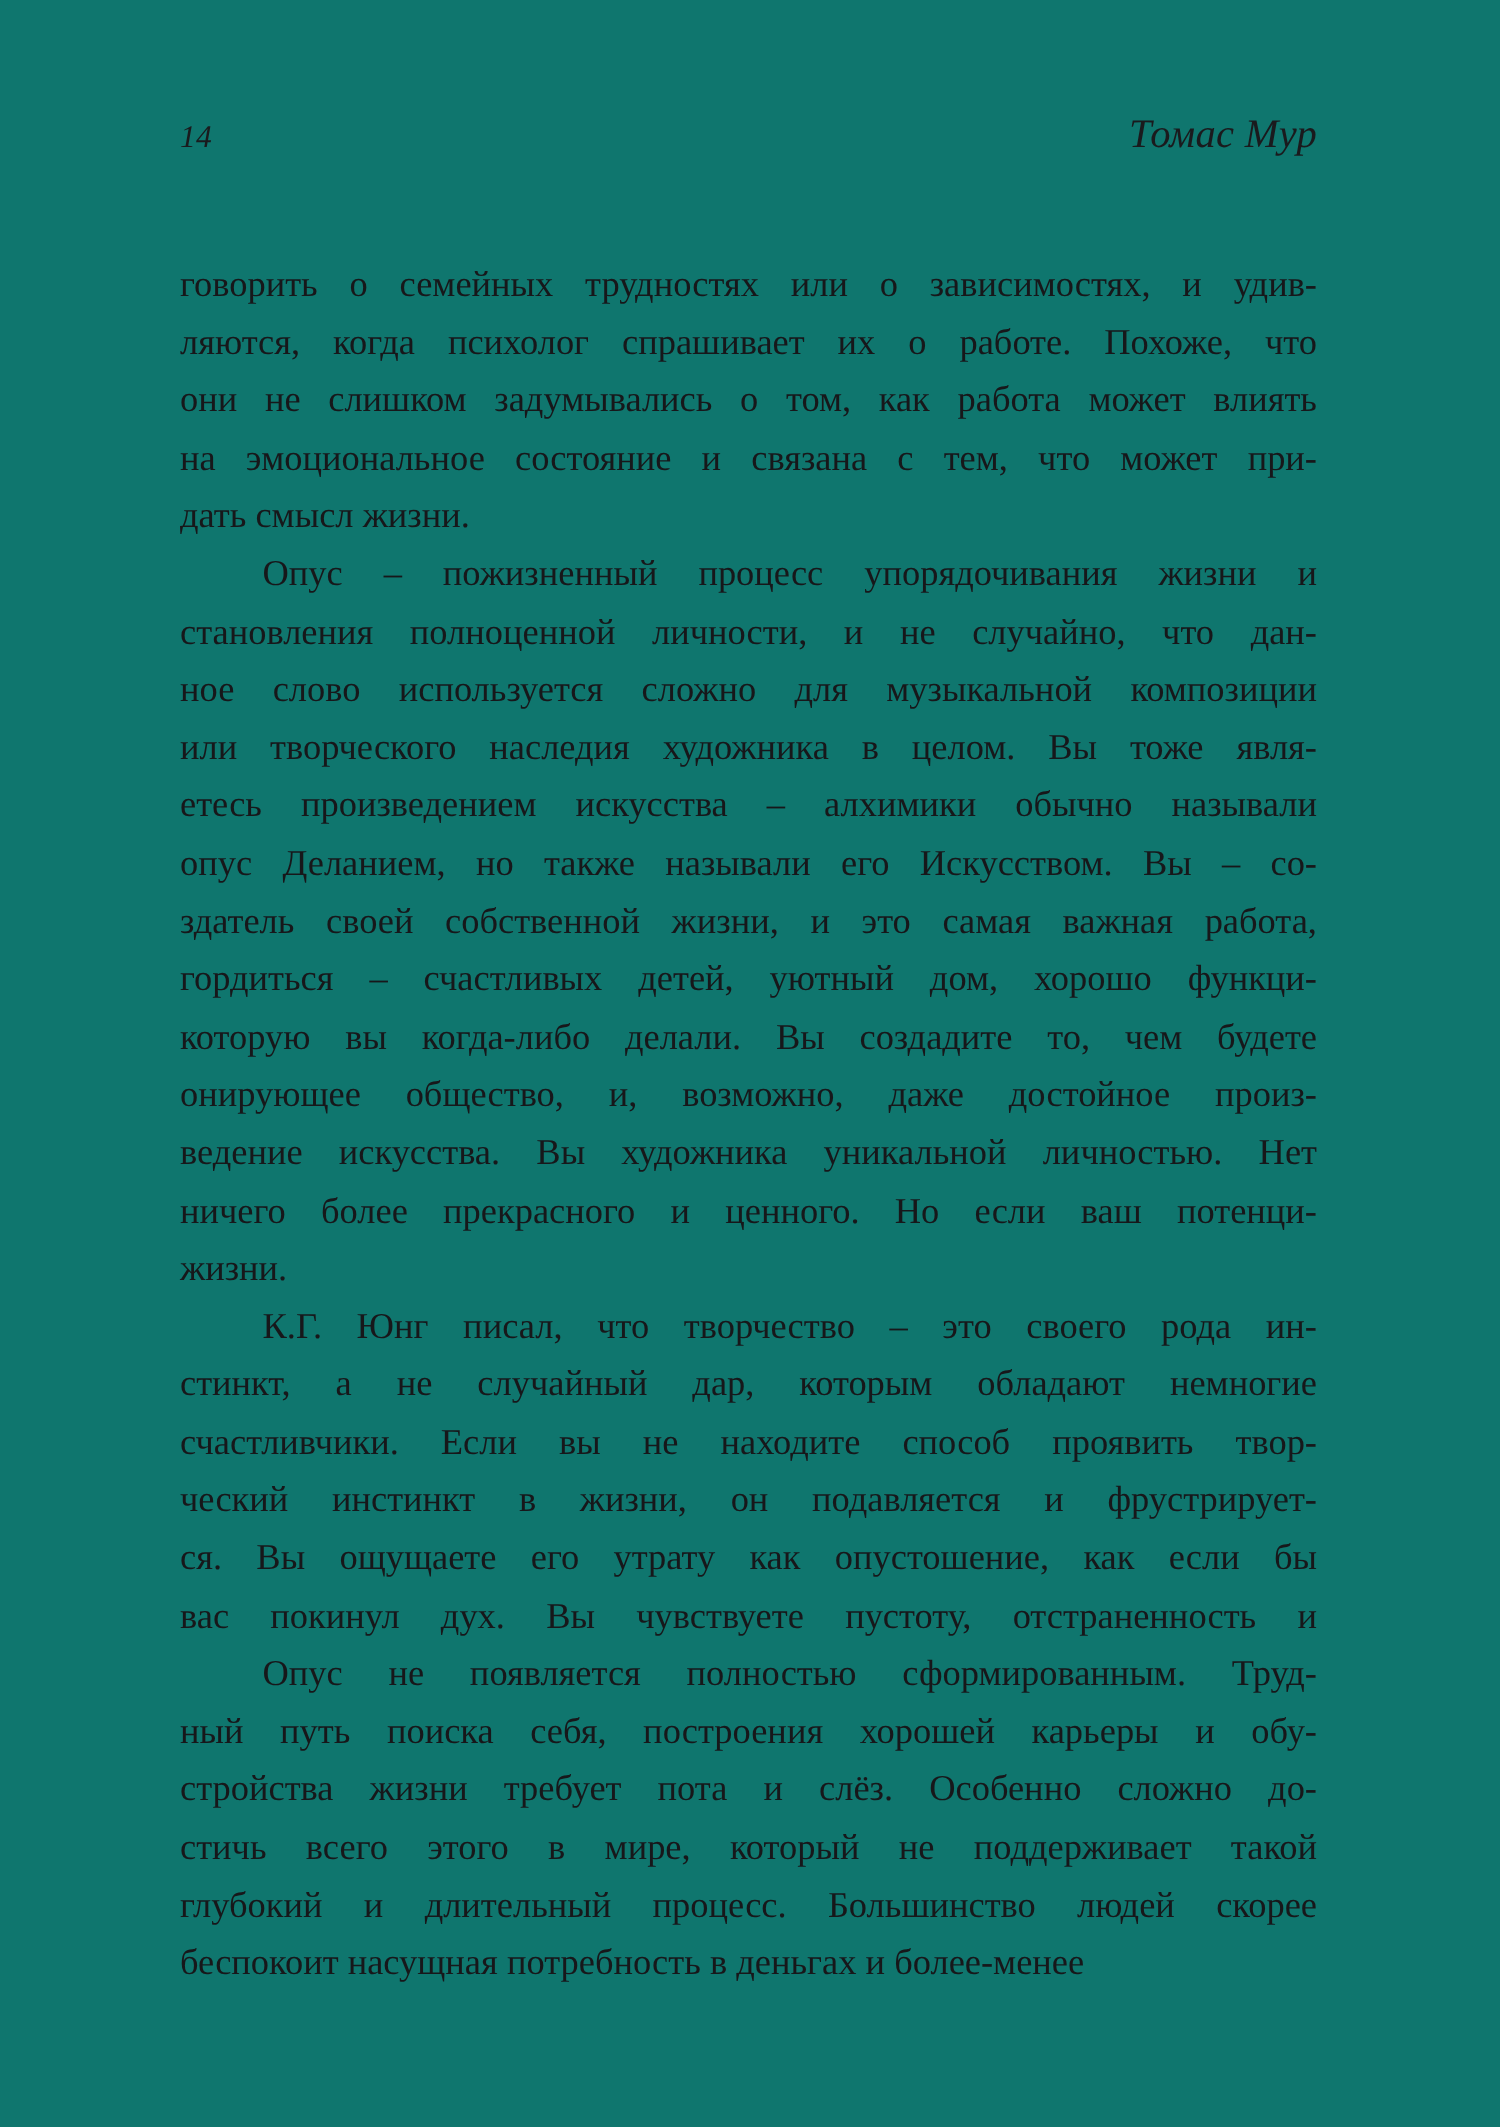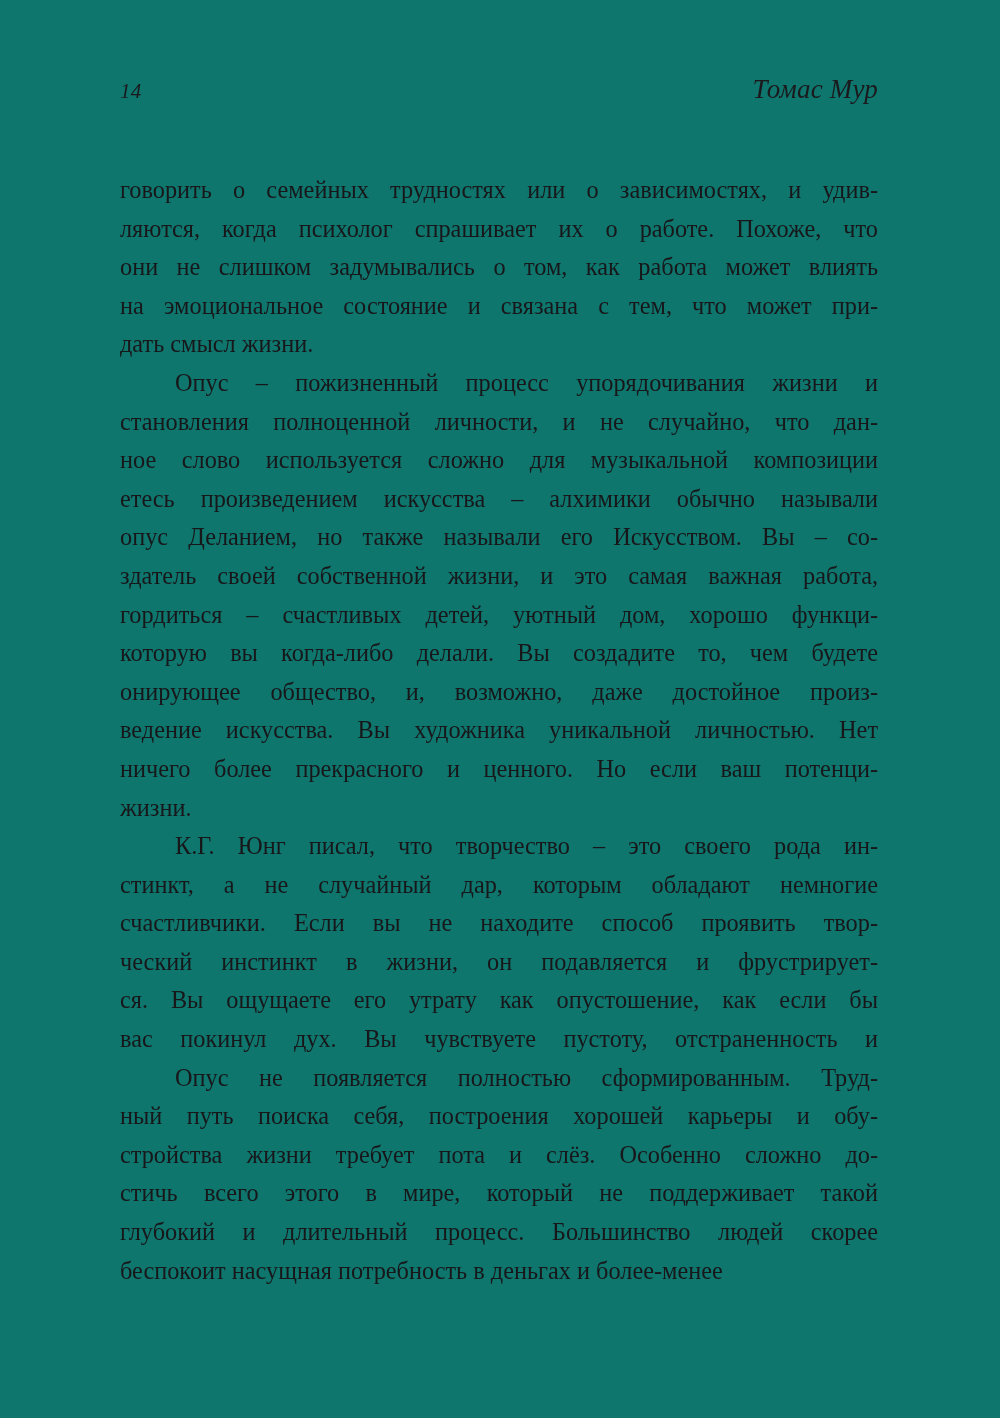--- a/index.html
+++ b/index.html
@@ -101,20 +101,21 @@
         <div class="pline just">говорить о семейных трудностях или о зависимостях, и удив-</div>
         <div class="pline just">ляются, когда психолог спрашивает их о работе. Похоже, что</div>
         <div class="pline just">они не слишком задумывались о том, как работа может влиять</div>
         <div class="pline just">на эмоциональное состояние и связана с тем, что может при-</div>
         <div class="pline last">дать смысл жизни.</div>
       </div>
     <div class="linebox">
         <div class="pline just indent">Опус – пожизненный процесс упорядочивания жизни и</div>
         <div class="pline just">становления полноценной личности, и не случайно, что дан-</div>
         <div class="pline just">ное слово используется сложно для музыкальной композиции</div>
+        <div class="pline just">или творческого наследия художника в целом. Вы тоже явля-</div>
         <div class="pline just">етесь произведением искусства – алхимики обычно называли</div>
         <div class="pline just">опус Деланием, но также называли его Искусством. Вы – со-</div>
         <div class="pline just">здатель своей собственной жизни, и это самая важная работа,</div>
         <div class="pline just">гордиться – счастливых детей, уютный дом, хорошо функци-</div>
         <div class="pline just">которую вы когда-либо делали. Вы создадите то, чем будете</div>
         <div class="pline just">онирующее общество, и, возможно, даже достойное произ-</div>
         <div class="pline just">ведение искусства. Вы художника уникальной личностью. Нет</div>
         <div class="pline just">ничего более прекрасного и ценного. Но если ваш потенци-</div>
         <div class="pline last">жизни.</div>
       </div>

